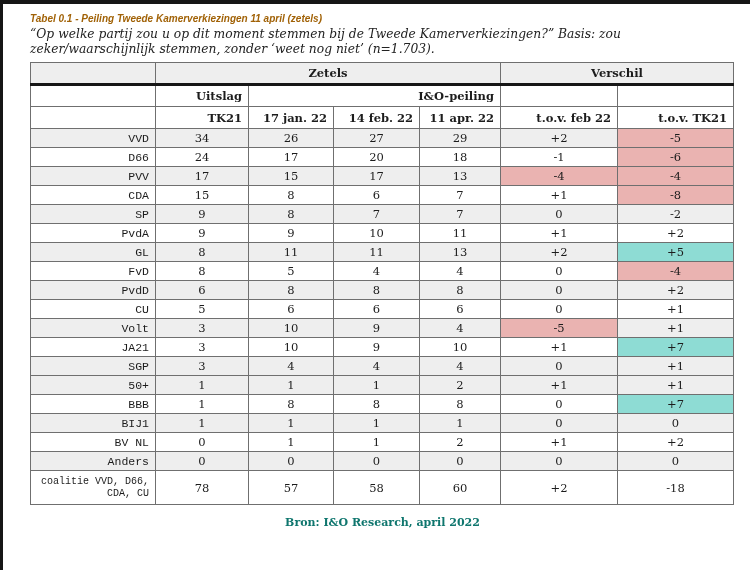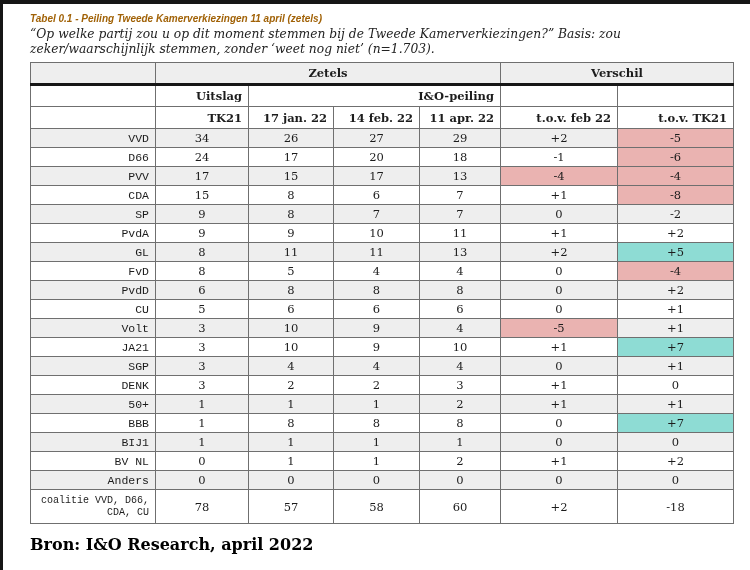--- a/index.html
+++ b/index.html
@@ -81,23 +81,24 @@
   td.teal { background: var(--teal, #8edcd4) !important; }
   td.bold { font-weight: bold; }
   tr.coalition td { height: 34px; border-radius: 8px; }
   tr.coalition td.party {
     font-size: 10px;
     line-height: 12px;
     padding-top: 2px; padding-bottom: 2px;
   }
   .doc-source {
     margin-top: 11px;
-    font-size: 16px;
+    font-size: 11px;
     font-weight: bold;
-    color: #000000;
+    color: #0f766e;
+    text-align: center;
   }
 </style>
 </head>
 <body>
 
 <div class="edge-bar-top"></div>
 <div class="edge-bar-left"></div>
 
 <div class="content">
 
@@ -249,29 +250,20 @@
         </tr>
         <tr class="stripe">
           <td class="party">SGP</td>
           <td class="num">3</td>
           <td class="num">4</td>
           <td class="num">4</td>
           <td class="num">4</td>
           <td class="num">0</td>
           <td class="num">+1</td>
         </tr>
-        <tr>
-          <td class="party">DENK</td>
-          <td class="num">3</td>
-          <td class="num">2</td>
-          <td class="num">2</td>
-          <td class="num">3</td>
-          <td class="num">+1</td>
-          <td class="num">0</td>
-        </tr>
         <tr class="stripe">
           <td class="party">50+</td>
           <td class="num">1</td>
           <td class="num">1</td>
           <td class="num">1</td>
           <td class="num">2</td>
           <td class="num">+1</td>
           <td class="num">+1</td>
         </tr>
         <tr>

